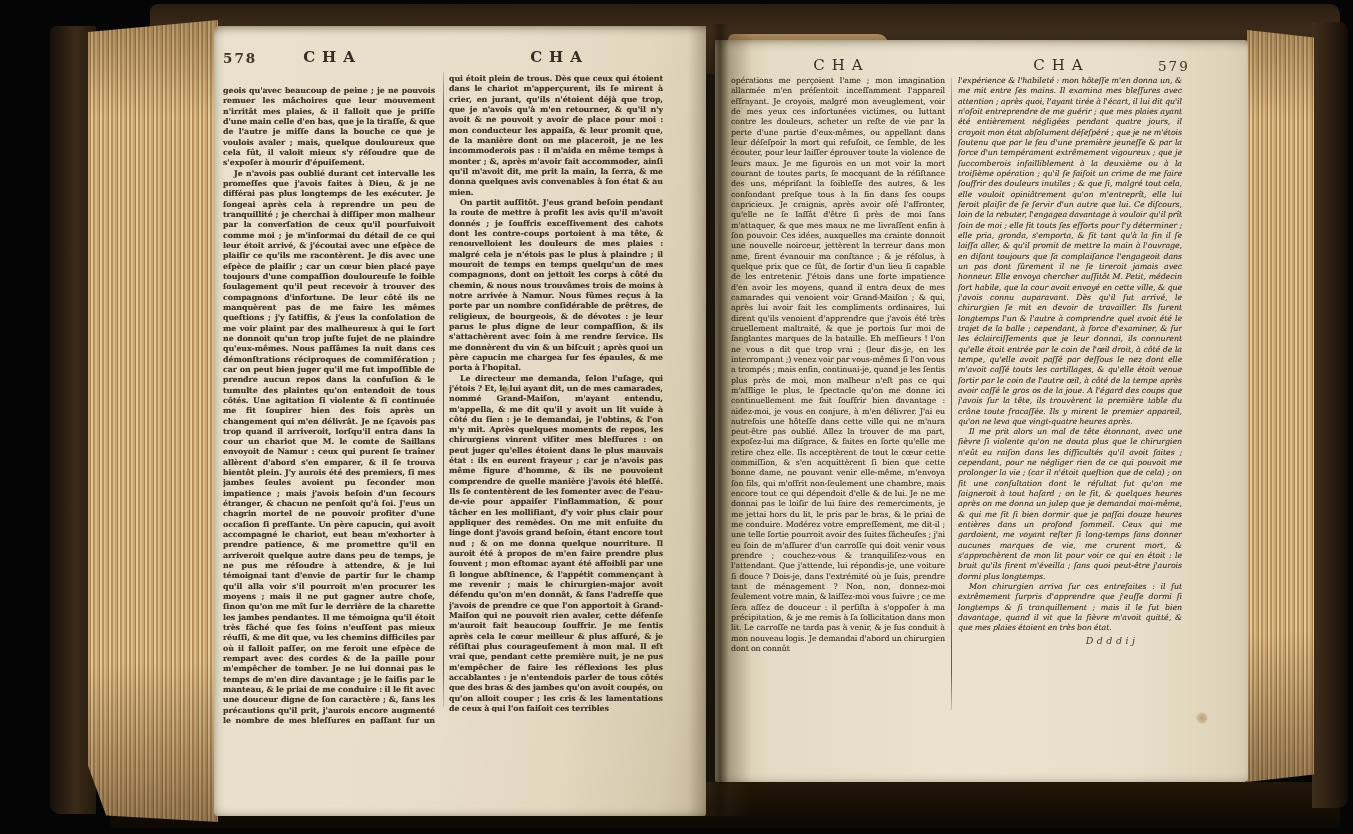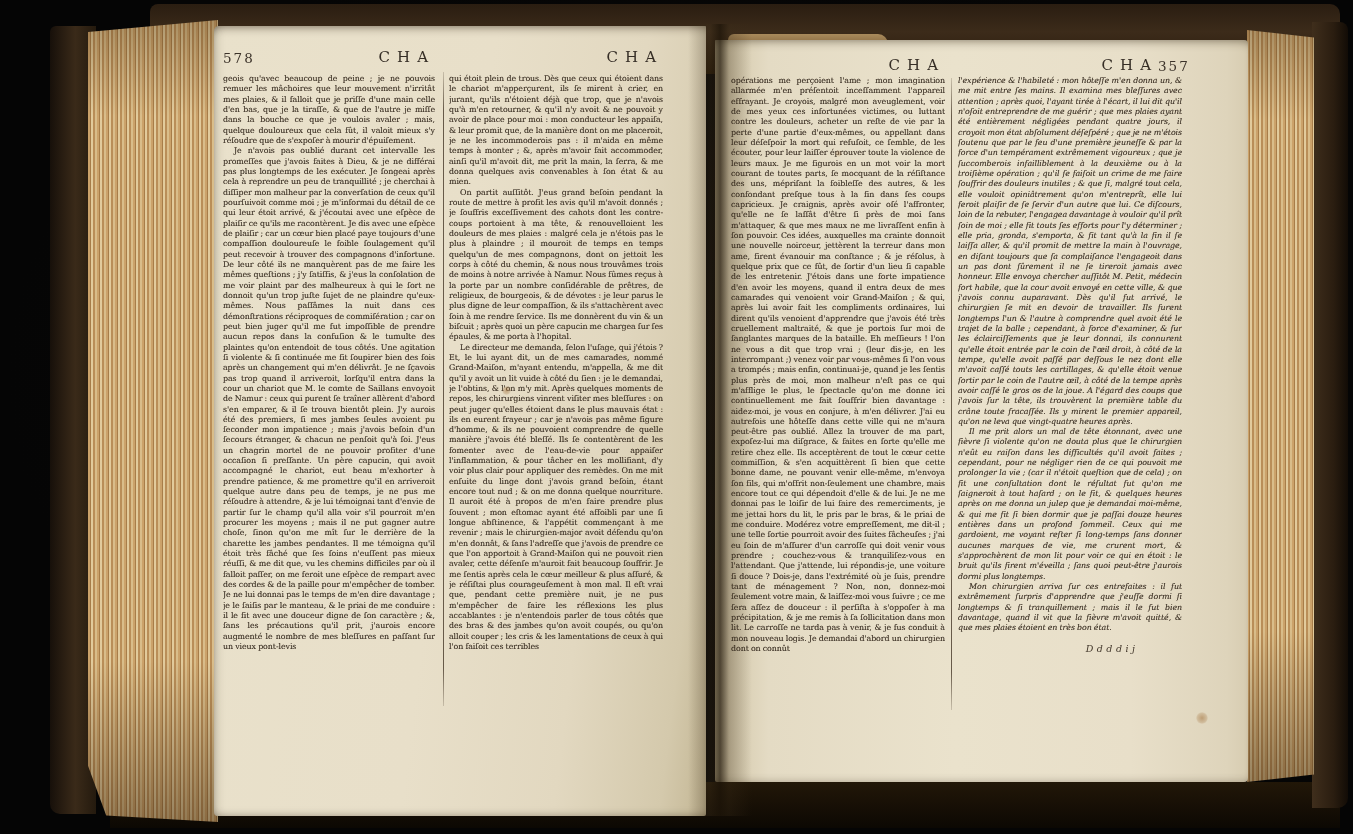--- a/index.html
+++ b/index.html
@@ -24,33 +24,33 @@
      clip-path:polygon(0 1.5%,100% 0,100% 100%,14% 99.2%,0 93%);}
   .edge-right{left:1247px;top:30px;width:67px;height:752px;border-radius:0 3px 4px 0;
      clip-path:polygon(0 0,100% 1%,100% 99%,0 100%);}
   .gutter{position:absolute;left:688px;top:24px;width:64px;height:792px;z-index:5;pointer-events:none;
      background:linear-gradient(90deg, rgba(58,44,24,0) 0%, rgba(58,44,24,.35) 35%, rgba(30,21,9,.72) 50%, rgba(58,44,24,.30) 64%, rgba(58,44,24,0) 100%);}
   .headband{position:absolute;left:728px;top:34px;width:160px;height:16px;z-index:1;border-radius:6px 10px 2px 2px;
      background:linear-gradient(180deg,#a98a5c,#7a5c33);}
   .page{position:absolute;z-index:2;}
   .page-left{left:214px;top:26px;width:492px;height:790px;border-radius:5px 1px 2px 4px;
      background:linear-gradient(97deg,#e9e1cb 0%,#e8dfc9 48%,#e2d8c0 74%,#d4c9ac 92%,#c3b694 100%);
-     box-shadow: inset 0 8px 10px -7px rgba(40,28,12,.55), inset 0 -7px 9px -7px rgba(40,28,12,.35), inset 8px 0 12px -9px rgba(40,28,12,.4);}
+     box-shadow: inset 0 8px 10px -7px rgba(40,28,12,.55), inset 0 -7px 9px -7px rgba(40,28,12,.35), inset 8px 0 12px -9px rgba(40,28,12,.4); font-weight: bold;}
   .page-right{left:715px;top:40px;width:533px;height:742px;border-radius:1px 4px 4px 2px;
      background:linear-gradient(90deg,#c2b592 0%,#d6cbae 3%,#e4dbc4 10%,#eae2cc 45%,#e8dfc9 78%,#ded4bb 96%,#d7ccb1 100%);
      box-shadow: inset 0 8px 10px -7px rgba(40,28,12,.5), inset 0 -7px 9px -7px rgba(40,28,12,.3);}
   .pagenum{position:absolute;font-size:13.5px;letter-spacing:2px;color:#3c332a;}
-  .rhead{position:absolute;font-size:15px;letter-spacing:7px;color:#362e26;text-align:right;text-indent:7px;}
+  .rhead{position:absolute;font-size:15px;letter-spacing:7px;color:#362e26;text-align:center;text-indent:7px;}
   .col{position:absolute;overflow:hidden;}
   .col p{margin:0;font-size:7.9px;line-height:10.33px;letter-spacing:-0.08px;word-spacing:-0.25px;
          color:#41362a;text-align:justify;
          text-shadow:0 0 .4px rgba(65,54,42,.5);}
   .col p.ind{text-indent:11px;}
   .colrule{position:absolute;width:1px;background:linear-gradient(180deg,rgba(70,56,40,.2),rgba(70,56,40,.8) 6%,rgba(70,56,40,.8) 94%,rgba(70,56,40,.2));}
-  .sig{font-size:9.5px;letter-spacing:3.5px;color:#41362a;padding-left:57%;margin-top:9px;}
+  .sig{font-size:9.5px;letter-spacing:3.5px;color:#41362a;padding-left:57%;margin-top:1px;}
   .foxing{position:absolute;border-radius:50%;pointer-events:none;z-index:4;
      background:radial-gradient(circle,rgba(160,110,55,.55) 0%,rgba(160,110,55,.25) 55%,rgba(160,110,55,0) 75%);}
 </style>
 </head>
 <body>
 
 <div class="stage">
 
   <div class="cover cover-top"></div>
   <div class="cover cover-bottom"></div>
@@ -59,36 +59,36 @@
   <div class="edge-left"></div>
   <div class="edge-right"></div>
   <div class="headband"></div>
 
   <div class="page page-left">
     <span class="pagenum" style="left:9px;top:24px;">578</span>
     <span class="rhead" style="left:9px;top:22px;width:212px;">CHA</span>
     <span class="rhead" style="left:235px;top:22px;width:214px;">CHA</span>
     <div class="colrule" style="left:229px;top:46px;height:634px;"></div>
 
-    <div class="col" style="left:9px;top:48px;width:212px;height:638px;">
+    <div class="col" style="left:9px;top:60px;width:212px;height:638px;">
       <p class="oldtext">geois qu'avec beaucoup de peine ; je ne pouvois remuer les mâchoires que leur mouvement n'irritât mes plaies, &amp; il falloit que je priſſe d'une main celle d'en bas, que je la tiraſſe, &amp; que de l'autre je miſſe dans la bouche ce que je voulois avaler ; mais, quelque douloureux que cela fût, il valoit mieux s'y réſoudre que de s'expoſer à mourir d'épuiſement.</p>
       <p class="ind oldtext">Je n'avois pas oublié durant cet intervalle les promeſſes que j'avois faites à Dieu, &amp; je ne différai pas plus longtemps de les exécuter. Je ſongeai après cela à reprendre un peu de tranquillité ; je cherchai à diſſiper mon malheur par la converſation de ceux qu'il pourſuivoit comme moi ; je m'informai du détail de ce qui leur étoit arrivé, &amp; j'écoutai avec une eſpèce de plaiſir ce qu'ils me racontèrent. Je dis avec une eſpèce de plaiſir ; car un cœur bien placé paye toujours d'une compaſſion douloureuſe le foible ſoulagement qu'il peut recevoir à trouver des compagnons d'infortune. De leur côté ils ne manquèrent pas de me faire les mêmes queſtions ; j'y ſatiſfis, &amp; j'eus la conſolation de me voir plaint par des malheureux à qui le ſort ne donnoit qu'un trop juſte ſujet de ne plaindre qu'eux-mêmes. Nous paſſâmes la nuit dans ces démonſtrations réciproques de commiſération ; car on peut bien juger qu'il me fut impoſſible de prendre aucun repos dans la confuſion &amp; le tumulte des plaintes qu'on entendoit de tous côtés. Une agitation ſi violente &amp; ſi continuée me fit ſoupirer bien des fois après un changement qui m'en délivrât. Je ne ſçavois pas trop quand il arriveroit, lorſqu'il entra dans la cour un chariot que M. le comte de Saillans envoyoit de Namur : ceux qui purent ſe traîner allèrent d'abord s'en emparer, &amp; il ſe trouva bientôt plein. J'y aurois été des premiers, ſi mes jambes ſeules avoient pu ſeconder mon impatience ; mais j'avois beſoin d'un ſecours étranger, &amp; chacun ne penſoit qu'à ſoi. J'eus un chagrin mortel de ne pouvoir profiter d'une occaſion ſi preſſante. Un père capucin, qui avoit accompagné le chariot, eut beau m'exhorter à prendre patience, &amp; me promettre qu'il en arriveroit quelque autre dans peu de temps, je ne pus me réſoudre à attendre, &amp; je lui témoignai tant d'envie de partir ſur le champ qu'il alla voir s'il pourroit m'en procurer les moyens ; mais il ne put gagner autre choſe, ſinon qu'on me mît ſur le derrière de la charette les jambes pendantes. Il me témoigna qu'il étoit très fâché que ſes ſoins n'euſſent pas mieux réuſſi, &amp; me dit que, vu les chemins difficiles par où il falloit paſſer, on me feroit une eſpèce de rempart avec des cordes &amp; de la paille pour m'empêcher de tomber. Je ne lui donnai pas le temps de m'en dire davantage ; je le ſaiſis par le manteau, &amp; le priai de me conduire : il le fit avec une douceur digne de ſon caractère ; &amp;, ſans les précautions qu'il prit, j'aurois encore augmenté le nombre de mes bleſſures en paſſant ſur un vieux pont-levis</p>
     </div>
     <div class="col" style="left:235px;top:48px;width:214px;height:638px;">
       <p class="oldtext">qui étoit plein de trous. Dès que ceux qui étoient dans le chariot m'apperçurent, ils ſe mirent à crier, en jurant, qu'ils n'étoient déjà que trop, que je n'avois qu'à m'en retourner, &amp; qu'il n'y avoit &amp; ne pouvoit y avoir de place pour moi : mon conducteur les appaiſa, &amp; leur promit que, de la manière dont on me placeroit, je ne les incommoderois pas : il m'aida en même temps à monter ; &amp;, après m'avoir fait accommoder, ainſi qu'il m'avoit dit, me prit la main, la ſerra, &amp; me donna quelques avis convenables à ſon état &amp; au mien.</p>
       <p class="ind oldtext">On partit auſſitôt. J'eus grand beſoin pendant la route de mettre à profit les avis qu'il m'avoit donnés ; je ſouffris exceſſivement des cahots dont les contre-coups portoient à ma tête, &amp; renouvelloient les douleurs de mes plaies : malgré cela je n'étois pas le plus à plaindre ; il mouroit de temps en temps quelqu'un de mes compagnons, dont on jettoit les corps à côté du chemin, &amp; nous nous trouvâmes trois de moins à notre arrivée à Namur. Nous fûmes reçus à la porte par un nombre conſidérable de prêtres, de religieux, de bourgeois, &amp; de dévotes : je leur parus le plus digne de leur compaſſion, &amp; ils s'attachèrent avec ſoin à me rendre ſervice. Ils me donnèrent du vin &amp; un biſcuit ; après quoi un père capucin me chargea ſur ſes épaules, &amp; me porta à l'hopital.</p>
       <p class="ind oldtext">Le directeur me demanda, ſelon l'uſage, qui j'étois ? Et, le lui ayant dit, un de mes camarades, nommé Grand-Maiſon, m'ayant entendu, m'appella, &amp; me dit qu'il y avoit un lit vuide à côté du ſien : je le demandai, je l'obtins, &amp; l'on m'y mit. Après quelques moments de repos, les chirurgiens vinrent viſiter mes bleſſures : on peut juger qu'elles étoient dans le plus mauvais état : ils en eurent frayeur ; car je n'avois pas même figure d'homme, &amp; ils ne pouvoient comprendre de quelle manière j'avois été bleſſé. Ils ſe contentèrent de les fomenter avec de l'eau-de-vie pour appaiſer l'inflammation, &amp; pour tâcher en les mollifiant, d'y voir plus clair pour appliquer des remèdes. On me mit enſuite du linge dont j'avois grand beſoin, étant encore tout nud ; &amp; on me donna quelque nourriture. Il auroit été à propos de m'en faire prendre plus ſouvent ; mon eſtomac ayant été affoibli par une ſi longue abſtinence, &amp; l'appétit commençant à me revenir ; mais le chirurgien-major avoit défendu qu'on m'en donnât, &amp; ſans l'adreſſe que j'avois de prendre ce que l'on apportoit à Grand-Maiſon qui ne pouvoit rien avaler, cette défenſe m'auroit fait beaucoup ſouffrir. Je me ſentis après cela le cœur meilleur &amp; plus aſſuré, &amp; je réſiſtai plus courageuſement à mon mal. Il eſt vrai que, pendant cette première nuit, je ne pus m'empêcher de faire les réflexions les plus accablantes : je n'entendois parler de tous côtés que des bras &amp; des jambes qu'on avoit coupés, ou qu'on alloit couper ; les cris &amp; les lamentations de ceux à qui l'on faiſoit ces terribles</p>
     </div>
     <div class="foxing" style="left:288px;top:360px;width:9px;height:9px;"></div>
   </div>
 
   <div class="page page-right">
     <span class="rhead" style="left:16px;top:16px;width:214px;">CHA</span>
     <span class="rhead" style="left:243px;top:16px;width:200px;">CHA</span>
-    <span class="pagenum" style="left:443px;top:18px;">357</span>
+    <span class="pagenum" style="left:443px;top:18px;">579</span>
     <div class="colrule" style="left:236px;top:38px;height:632px;"></div>
 
     <div class="col" style="left:16px;top:36px;width:214px;height:640px;">
       <p class="oldtext">opérations me perçoient l'ame ; mon imagination allarmée m'en préſentoit inceſſamment l'appareil effrayant. Je croyois, malgré mon aveuglement, voir de mes yeux ces infortunées victimes, ou luttant contre les douleurs, acheter un reſte de vie par la perte d'une partie d'eux-mêmes, ou appellant dans leur déſeſpoir la mort qui refuſoit, ce ſemble, de les écouter, pour leur laiſſer éprouver toute la violence de leurs maux. Je me figurois en un mot voir la mort courant de toutes parts, ſe mocquant de la réſiſtance des uns, mépriſant la foibleſſe des autres, &amp; les confondant preſque tous à la fin dans ſes coups capricieux. Je craignis, après avoir oſé l'affronter, qu'elle ne ſe laſſât d'être ſi près de moi ſans m'attaquer, &amp; que mes maux ne me livraſſent enfin à ſon pouvoir. Ces idées, auxquelles ma crainte donnoit une nouvelle noirceur, jettèrent la terreur dans mon ame, firent évanouir ma conſtance ; &amp; je réſolus, à quelque prix que ce fût, de ſortir d'un lieu ſi capable de les entretenir. J'étois dans une forte impatience d'en avoir les moyens, quand il entra deux de mes camarades qui venoient voir Grand-Maiſon ; &amp; qui, après lui avoir fait les compliments ordinaires, lui dirent qu'ils venoient d'apprendre que j'avois été très cruellement maltraité, &amp; que je portois ſur moi de ſanglantes marques de la bataille. Eh meſſieurs ! l'on ne vous a dit que trop vrai ; (leur dis-je, en les interrompant ;) venez voir par vous-mêmes ſi l'on vous a trompés ; mais enfin, continuai-je, quand je les ſentis plus près de moi, mon malheur n'eſt pas ce qui m'afflige le plus, le ſpectacle qu'on me donne ici continuellement me fait ſouffrir bien davantage : aidez-moi, je vous en conjure, à m'en délivrer. J'ai eu autrefois une hôteſſe dans cette ville qui ne m'aura peut-être pas oublié. Allez la trouver de ma part, expoſez-lui ma diſgrace, &amp; faites en ſorte qu'elle me retire chez elle. Ils acceptèrent de tout le cœur cette commiſſion, &amp; s'en acquittèrent ſi bien que cette bonne dame, ne pouvant venir elle-même, m'envoya ſon fils, qui m'offrit non-ſeulement une chambre, mais encore tout ce qui dépendoit d'elle &amp; de lui. Je ne me donnai pas le loiſir de lui faire des remerciments, je me jettai hors du lit, le pris par le bras, &amp; le priai de me conduire. Modérez votre empreſſement, me dit-il ; une telle ſortie pourroit avoir des ſuites fâcheuſes ; j'ai eu ſoin de m'aſſurer d'un carroſſe qui doit venir vous prendre ; couchez-vous &amp; tranquiliſez-vous en l'attendant. Que j'attende, lui répondis-je, une voiture ſi douce ? Dois-je, dans l'extrémité où je ſuis, prendre tant de ménagement ? Non, non, donnez-moi ſeulement votre main, &amp; laiſſez-moi vous ſuivre ; ce me ſera aſſez de douceur : il perſiſta à s'oppoſer à ma précipitation, &amp; je me remis à ſa ſollicitation dans mon lit. Le carroſſe ne tarda pas à venir, &amp; je fus conduit à mon nouveau logis. Je demandai d'abord un chirurgien dont on connût</p>
     </div>
     <div class="col" style="left:243px;top:36px;width:224px;height:652px;font-style:italic;">
       <p class="oldtext">l'expérience &amp; l'habileté : mon hôteſſe m'en donna un, &amp; me mit entre ſes mains. Il examina mes bleſſures avec attention ; après quoi, l'ayant tirée à l'écart, il lui dit qu'il n'oſoit entreprendre de me guérir ; que mes plaies ayant été entièrement négligées pendant quatre jours, il croyoit mon état abſolument déſeſpéré ; que je ne m'étois ſoutenu que par le feu d'une première jeuneſſe &amp; par la force d'un tempérament extrêmement vigoureux ; que je ſuccomberois infailliblement à la deuxième ou à la troiſième opération ; qu'il ſe faiſoit un crime de me faire ſouffrir des douleurs inutiles ; &amp; que ſi, malgré tout cela, elle vouloit opiniâtrement qu'on m'entreprît, elle lui feroit plaiſir de ſe ſervir d'un autre que lui. Ce diſcours, loin de la rebuter, l'engagea davantage à vouloir qu'il prît ſoin de moi ; elle fit touts ſes efforts pour l'y déterminer ; elle pria, gronda, s'emporta, &amp; fit tant qu'à la fin il ſe laiſſa aller, &amp; qu'il promit de mettre la main à l'ouvrage, en diſant toujours que ſa complaiſance l'engageoit dans un pas dont ſûrement il ne ſe tireroit jamais avec honneur. Elle envoya chercher auſſitôt M. Petit, médecin fort habile, que la cour avoit envoyé en cette ville, &amp; que j'avois connu auparavant. Dès qu'il fut arrivé, le chirurgien ſe mit en devoir de travailler. Ils furent longtemps l'un &amp; l'autre à comprendre quel avoit été le trajet de la balle ; cependant, à force d'examiner, &amp; ſur les éclairciſſements que je leur donnai, ils connurent qu'elle étoit entrée par le coin de l'œil droit, à côté de la tempe, qu'elle avoit paſſé par deſſous le nez dont elle m'avoit caſſé touts les cartillages, &amp; qu'elle étoit venue ſortir par le coin de l'autre œil, à côté de la tempe après avoir caſſé le gros os de la joue. A l'égard des coups que j'avois ſur la tête, ils trouvèrent la première table du crâne toute fracaſſée. Ils y mirent le premier appareil, qu'on ne leva que vingt-quatre heures après.</p>
       <p class="ind oldtext">Il me prit alors un mal de tête étonnant, avec une fièvre ſi violente qu'on ne douta plus que le chirurgien n'eût eu raiſon dans les difficultés qu'il avoit faites ; cependant, pour ne négliger rien de ce qui pouvoit me prolonger la vie ; (car il n'étoit queſtion que de cela) ; on fit une conſultation dont le réſultat fut qu'on me ſaigneroit à tout haſard ; on le fit, &amp; quelques heures après on me donna un julep que je demandai moi-même, &amp; qui me fit ſi bien dormir que je paſſai douze heures entières dans un profond ſommeil. Ceux qui me gardoient, me voyant reſter ſi long-temps ſans donner aucunes marques de vie, me crurent mort, &amp; s'approchèrent de mon lit pour voir ce qui en étoit : le bruit qu'ils firent m'éveilla ; ſans quoi peut-être j'aurois dormi plus longtemps.</p>
       <p class="ind oldtext">Mon chirurgien arriva ſur ces entrefaites : il fut extrêmement ſurpris d'apprendre que j'euſſe dormi ſi longtemps &amp; ſi tranquillement ; mais il le fut bien davantage, quand il vit que la fièvre m'avoit quitté, &amp; que mes plaies étoient en très bon état.</p>
       <div class="sig">Ddddij</div>

